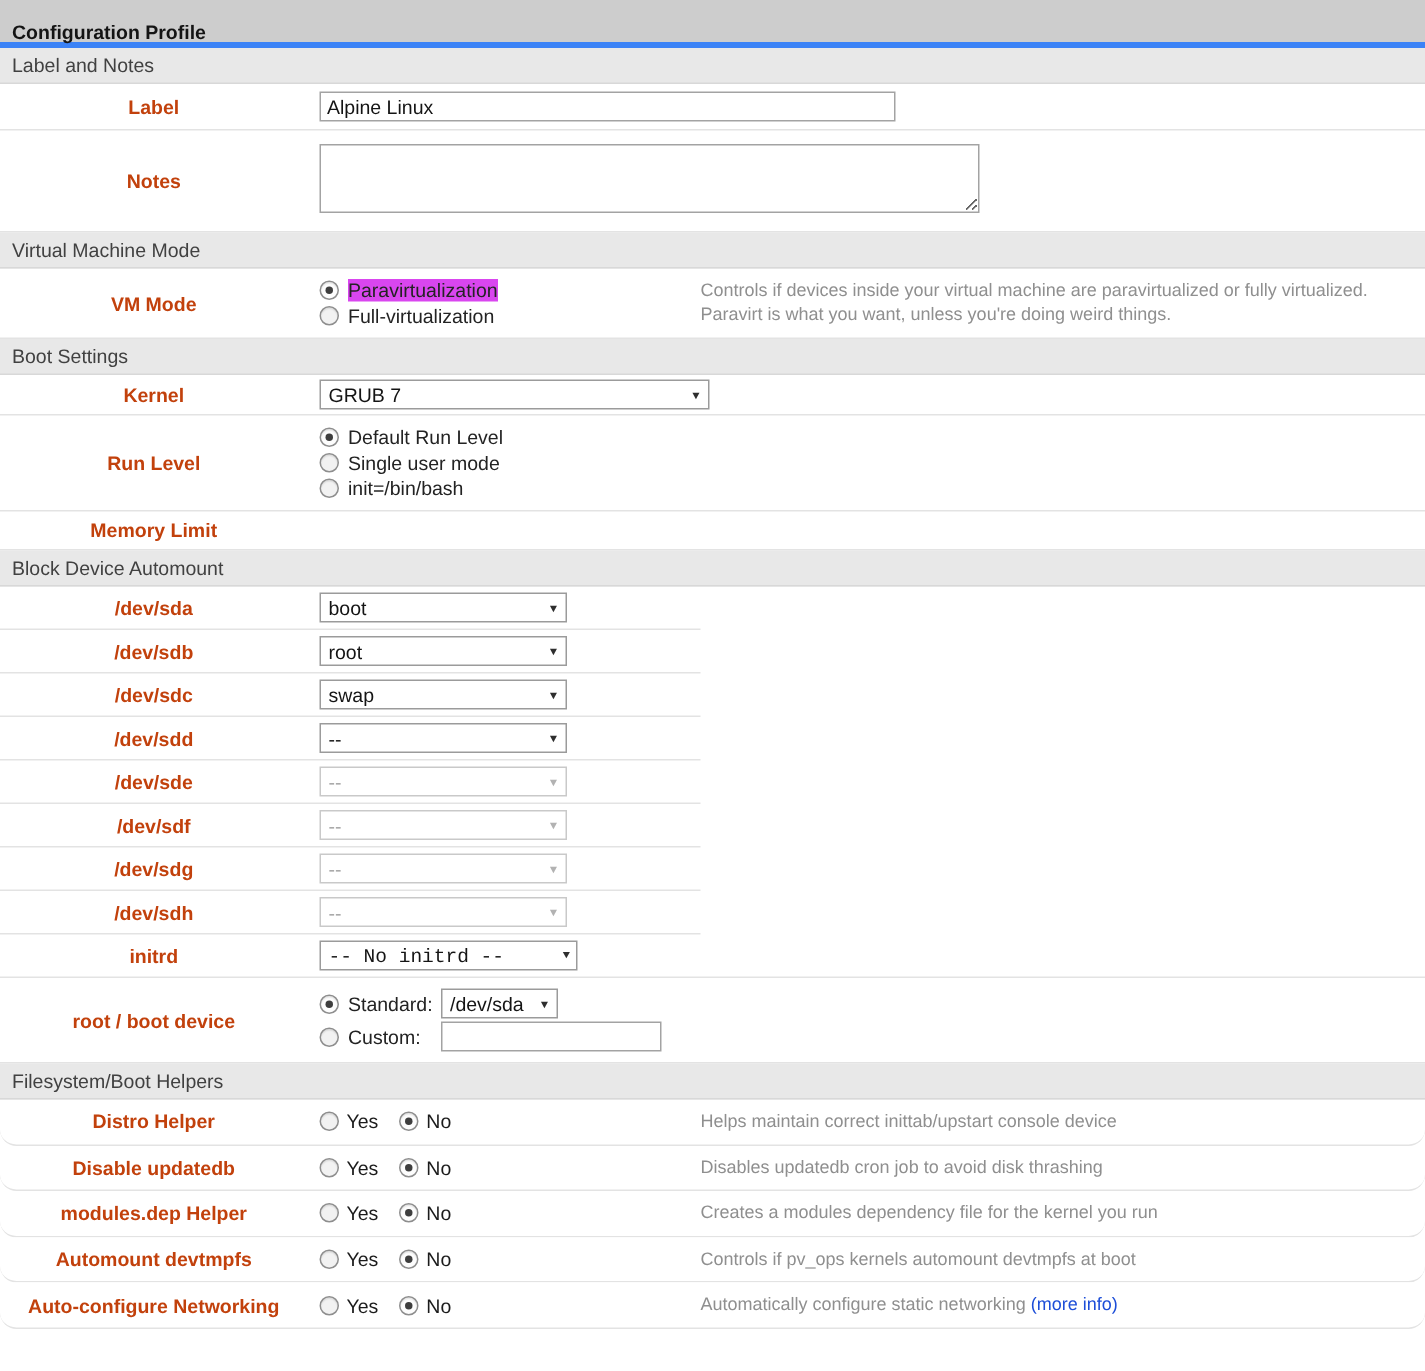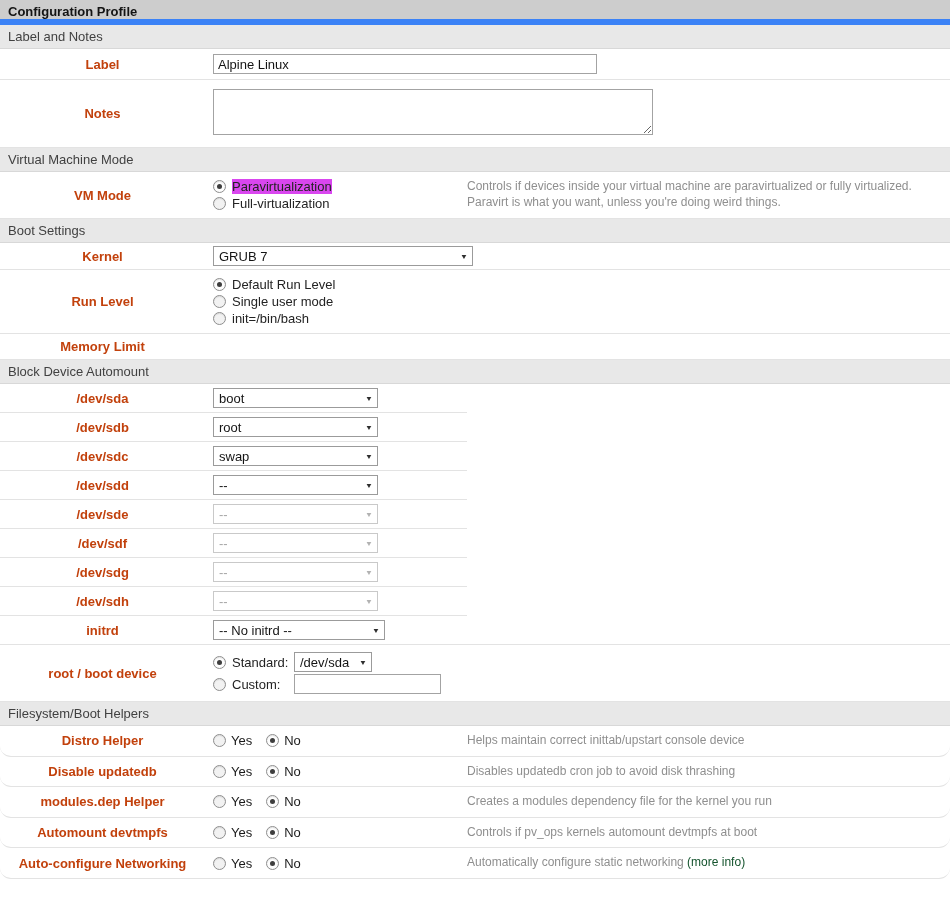--- a/index.html
+++ b/index.html
@@ -3,22 +3,22 @@
 <meta charset="utf-8">
 <style>
   * { box-sizing: border-box; margin: 0; padding: 0; }
   html,body { background:#fff; }
   body {
     width: 950px; height: 914px; overflow: hidden;
     font-family: "Liberation Sans", sans-serif;
     font-size: 13px; color: #1b1b1b;
   }
   .title-bar {
-    height: 25px; background: #cdcdcd; border-bottom: 6px solid #3b82f6;
-    display: flex; align-items: flex-end; padding: 0 8px;
+    height: 25px; background: #cdcdcd; border-bottom: 4px solid #3b82f6;
+    display: flex; align-items: flex-start; padding: 14px 8px;
     font-weight: bold; font-size: 13px; color: #141414;
   }
   .section-header {
     height: 24px; background: #e8e8e8; border-bottom: 1px solid #d8d8d8;
     display: flex; align-items: center; padding: 0 8px;
     font-size: 13px; color: #414141;
   }
   .row {
     display: flex; align-items: center;
     border-bottom: 1px solid #e3e3e3;
@@ -30,31 +30,31 @@
   .label-col {
     width: 205px; flex-shrink: 0; text-align: center;
     font-weight: bold; color: #c2410c; font-size: 13px;
   }
   .control-col { margin-left: 8px; width: 254px; flex-shrink: 0; }
   .control-col.wide { width: auto; }
   .help-col {
     flex: 1; margin-left: 0; padding-right: 14px;
     color: #8f8f8f; font-size: 12px; line-height: 1.3;
   }
-  .help-col a { color: #14532d; text-decoration: none; }
+  .help-col a { color: #1d4ed8; text-decoration: none; }
   
   .sel {
     height: 20px; border: 1px solid #9b9b9b; background: #fff;
     display: inline-flex; align-items: center; justify-content: space-between;
     padding: 0 4px 0 5px; font-size: 13px; color: #141414; cursor: default;
   }
   .sel .caret { font-size: 8px; color: #2e2e2e; margin-left: 8px; transform: scaleY(0.9); }
   .sel.disabled { border-color: #c9c9c9; color: #a6a6a6; }
   .sel.disabled .caret { color: #b2b2b2; }
-  .w260 { width: 260px; } .w165 { width: 165px; } .w172 { width: 172px; } .w78 { width: 78px; }
+  .w260 { width: 260px; } .w165 { width: 165px; } .w172 { width: 172px; font-family: Liberation Mono, monospace; } .w78 { width: 78px; }
   
   .txt {
     height: 20px; border: 1px solid #a3a3a3; background: #fff;
     font-family: inherit; font-size: 13px; color: #141414; padding: 1px 4px;
   }
   .label-input { width: 384px; }
   .limit-input { width: 87px; height: 19px; }
   .custom-input { width: 147px; }
   textarea.notes {
     width: 440px; height: 46px; border: 1px solid #a3a3a3;

